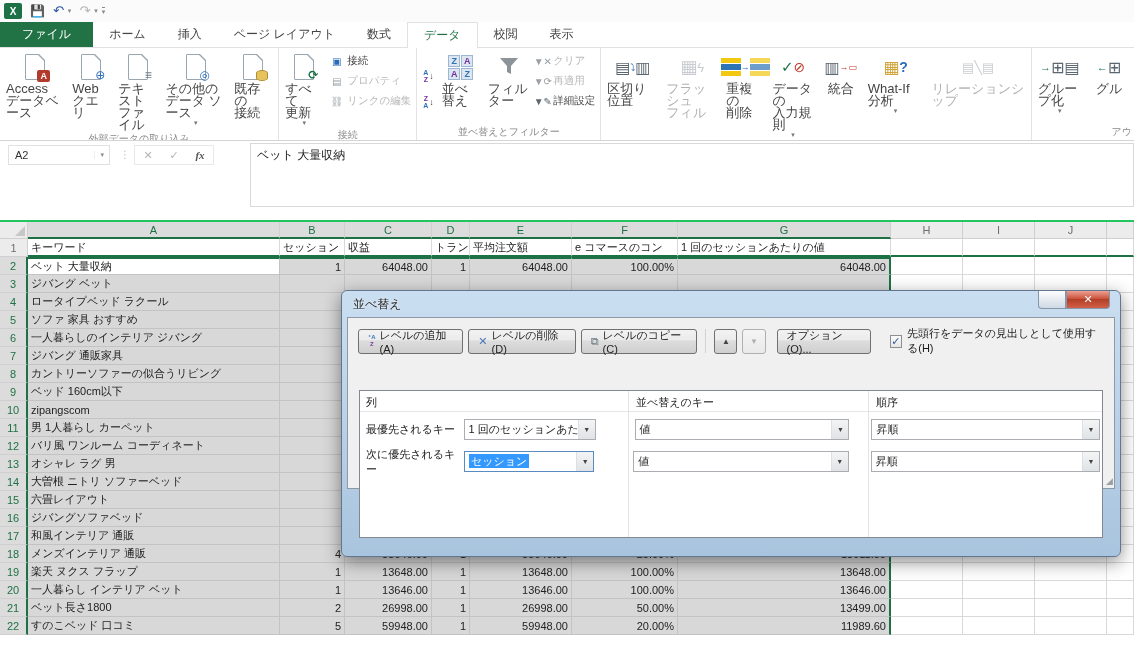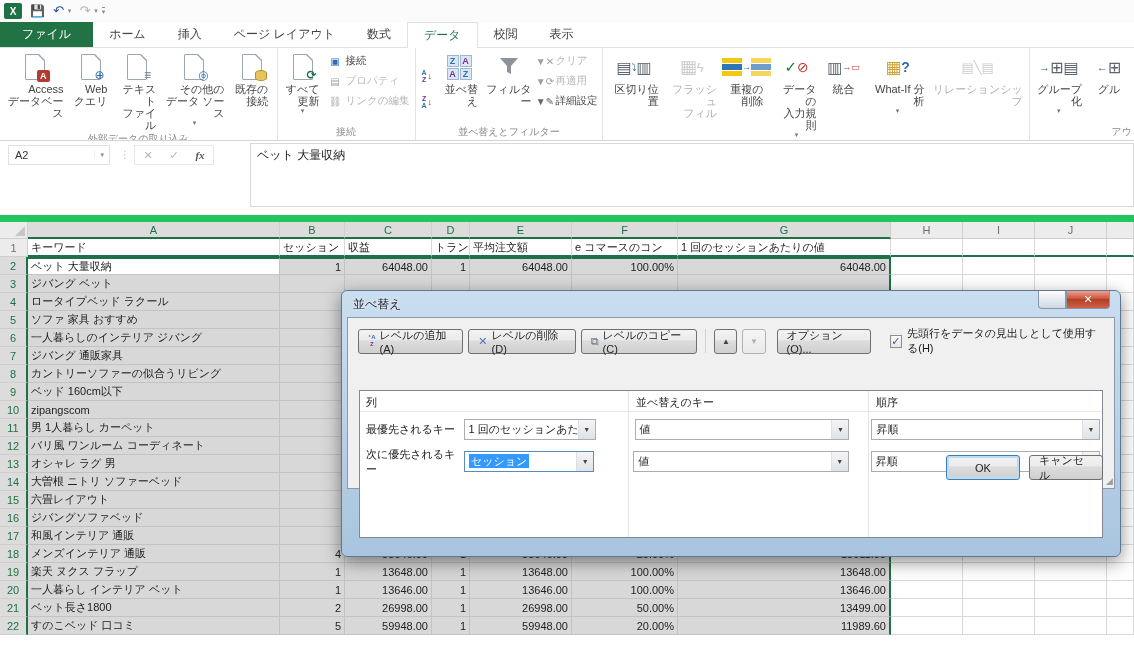--- a/index.html
+++ b/index.html
@@ -25,21 +25,21 @@
   .rtab.active{color:#217346;background:#fff;border:1px solid #e1e1e1;border-bottom:none;margin-bottom:-1px;}
 
   
   .ribbon{height:93px;background:#fff;border-bottom:1px solid #d4d4d4;display:flex;overflow:hidden;}
   .rgroup{display:flex;flex-direction:column;border-right:1px solid #e3e3e3;padding:1px 2px 0 2px;}
   .rgroup-body{flex:1;display:flex;align-items:stretch;}
   .rgroup-label{height:15px;font-size:10px;color:#8a8a8a;text-align:center;padding-bottom:2px;white-space:nowrap;}
   .bigbtn{display:flex;flex-direction:column;align-items:center;justify-content:flex-start;
     padding:3px 4px 1px 4px;min-width:46px;cursor:pointer;}
   .ricon{height:30px;display:flex;align-items:center;justify-content:center;margin-bottom:1px;}
-  .rlabel{font-size:11px;color:#444;text-align:right;white-space:pre-line;line-height:12px;}
+  .rlabel{font-size:13px;color:#444;text-align:left;white-space:pre-line;line-height:12px;}
   .bigbtn.disabled .rlabel{color:#b0b0b0;}
   .dd{font-size:7px;color:#777;line-height:8px;}
   .smallcol{display:flex;flex-direction:column;justify-content:flex-start;padding-top:4px;gap:4px;}
   .smallbtn{display:flex;align-items:center;gap:4px;font-size:10.5px;color:#444;padding:1px 3px;white-space:nowrap;cursor:pointer;}
   .smallbtn.disabled{color:#b8b8b8;}
   .sicon{width:13px;height:13px;display:inline-flex;align-items:center;justify-content:center;font-size:10px;}
 
   .doc{width:20px;height:26px;background:#fff;border:1px solid #9aa7b0;position:relative;border-radius:1px;}
   .doc::before{content:"";position:absolute;top:-1px;right:-1px;border-style:solid;border-width:0 6px 6px 0;
     border-color:transparent #fff transparent transparent;filter:drop-shadow(-1px 1px 0 #9aa7b0);}
@@ -53,21 +53,21 @@
   .az-stack{display:flex;flex-direction:column;align-items:center;font-size:7px;font-weight:bold;line-height:7px;color:#2e75b6;}
   .az-stack .z{color:#7030a0;}
   .azbtn{display:flex;align-items:center;gap:1px;padding:2px 4px;cursor:pointer;}
   .azbtn .arr{font-size:9px;color:#444;}
   .minitbl{width:20px;height:18px;display:grid;grid-template-rows:1fr 1fr 1fr;gap:1px;}
   .minitbl span{background:#f2c811;}
   .minitbl span:nth-child(2){background:#2e75b6;}
   .gray-ico{color:#9aa0a6;}
 
   
-  .fbar{height:81px;background:#fff;position:relative;border-bottom:7px solid #22c55e;}
+  .fbar{height:81px;background:#fff;position:relative;border-bottom:2px solid #22c55e;}
   .namebox{position:absolute;left:8px;top:4px;width:102px;height:20px;border:1px solid #e1e1e1;
     font-size:11px;color:#333;display:flex;align-items:center;padding-left:6px;background:#fff;}
   .namebox .nb-dd{margin-left:auto;padding:0 5px;color:#8a8a8a;font-size:7px;border-left:1px solid #eee;}
   .fdots{position:absolute;left:120px;top:8px;color:#c0c0c0;font-size:10px;letter-spacing:1px;}
   .fbtns{position:absolute;left:134px;top:4px;height:20px;display:flex;align-items:center;border:1px solid #e8e8e8;}
   .fbtn{width:26px;text-align:center;font-size:11px;color:#b5b5b5;cursor:pointer;}
   .fbtn.fx{color:#555;font-style:italic;font-family:"Liberation Serif",serif;font-weight:bold;}
   .finput{position:absolute;left:250px;top:2px;right:0;height:64px;border:1px solid #d9d9d9;background:#fff;
     font-size:12px;color:#222;padding:3px 6px;}
 
@@ -842,23 +842,15 @@
           <span class="ctext">値</span>
           <span class="cbtn">▼</span>
         </div>
         <div class="combo c3">
           <span class="ctext">昇順</span>
           <span class="cbtn">▼</span>
         </div>
       </div>
     </div>
 
-    <div class="dlg-foot">
-      <div class="wbtn okbtn">
-          <span>OK</span>
-        </div>
-      <div class="wbtn cancelbtn">
-          <span>キャンセル</span>
-        </div>
-    </div>
     <div class="grip">◢</div>
   </div>
 </div>
 
 </body></html>

